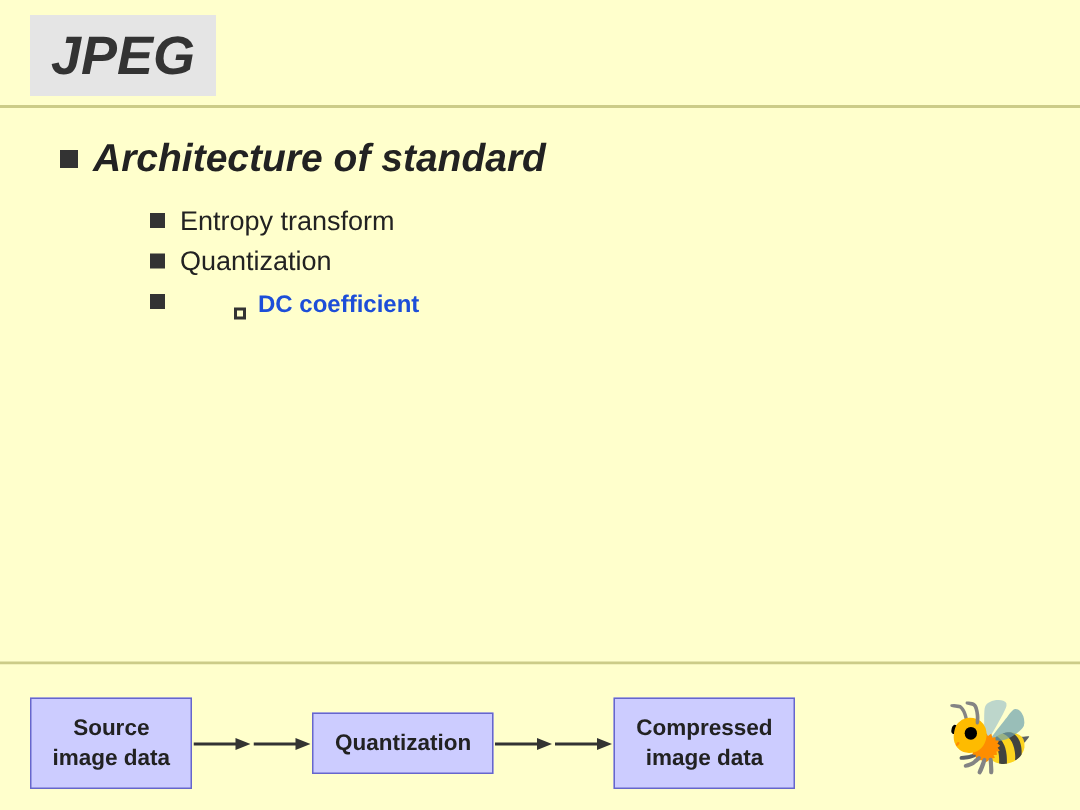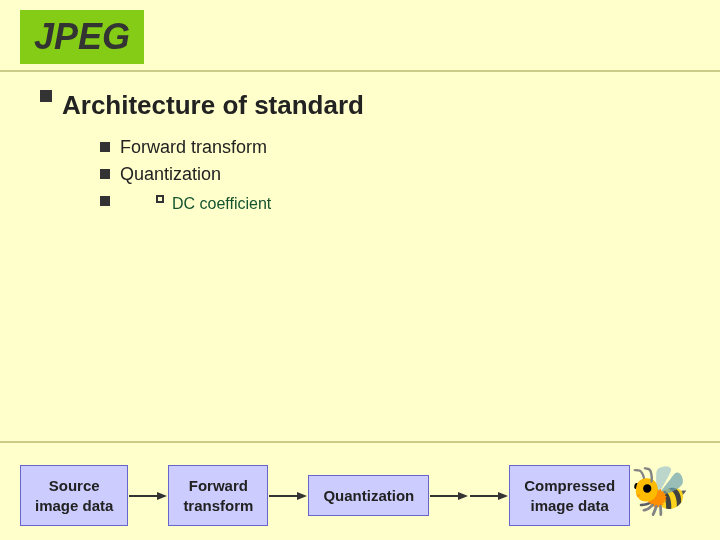--- a/index.html
+++ b/index.html
@@ -13,21 +13,21 @@
     }
 
     
     .top-bar {
       background-color: #ffffcc;
       padding: 10px 20px 0 20px;
     }
 
     .title-box {
       display: inline-block;
-      background-color: #84cc16;
+      background-color: #e5e5e5;
       padding: 6px 14px;
       border: none;
     }
 
     .title-text {
       font-size: 36px;
       font-weight: bold;
       font-style: italic;
       color: #333333;
       font-family: Arial, sans-serif;
@@ -41,22 +41,23 @@
     }
 
     
     .main-content {
       padding: 18px 40px 10px 40px;
     }
 
     
     .section-heading {
       display: flex;
-      align-items: flex-start;
+      align-items: center;
       margin-bottom: 16px;
+      font-style: italic;
     }
 
     .bullet-square {
       width: 12px;
       height: 12px;
       background-color: #333333;
       margin-right: 10px;
       flex-shrink: 0;
     }
 
@@ -91,24 +92,25 @@
 
     
     .sub-sub-list {
       padding-left: 36px;
       list-style: none;
       margin-top: 4px;
     }
 
     .sub-sub-list li {
       display: flex;
-      align-items: flex-start;
+      align-items: flex-end;
       margin-bottom: 4px;
       font-size: 16px;
-      color: #14532d;
+      color: #1d4ed8;
+      font-weight: bold;
     }
 
     .sub-sub-bullet {
       width: 8px;
       height: 8px;
       border: 2px solid #333333;
       background: transparent;
       margin-right: 8px;
       flex-shrink: 0;
     }
@@ -192,21 +194,21 @@
 <div class="main-content">
 
   <div class="section-heading">
     <div class="bullet-square"></div>
     <span class="heading-text">Architecture of standard</span>
   </div>
 
   <ul class="sub-list">
     <li>
       <div class="sub-bullet"></div>
-      <span>Forward transform</span>
+      <span>Entropy transform</span>
     </li>
     <li>
       <div class="sub-bullet"></div>
       <span>Quantization</span>
     </li>
     <li>
       <div class="sub-bullet"></div>
       <div>
         <ul class="sub-sub-list">
           <li>
@@ -227,23 +229,20 @@
       Source<br>image data
     </div>
 
     <div class="flow-arrow">
       <svg viewBox="0 0 38 16" xmlns="http://www.w3.org/2000/svg">
         <line x1="0" y1="8" x2="30" y2="8" stroke="#333" stroke-width="2"></line>
         <polygon points="28,4 38,8 28,12" fill="#333"></polygon>
       </svg>
     </div>
 
-    <div class="flow-box">
-      Forward<br>transform
-    </div>
 
     <div class="flow-arrow">
       <svg viewBox="0 0 38 16" xmlns="http://www.w3.org/2000/svg">
         <line x1="0" y1="8" x2="30" y2="8" stroke="#333" stroke-width="2"></line>
         <polygon points="28,4 38,8 28,12" fill="#333"></polygon>
       </svg>
     </div>
 
     <div class="flow-box">
       Quantization

